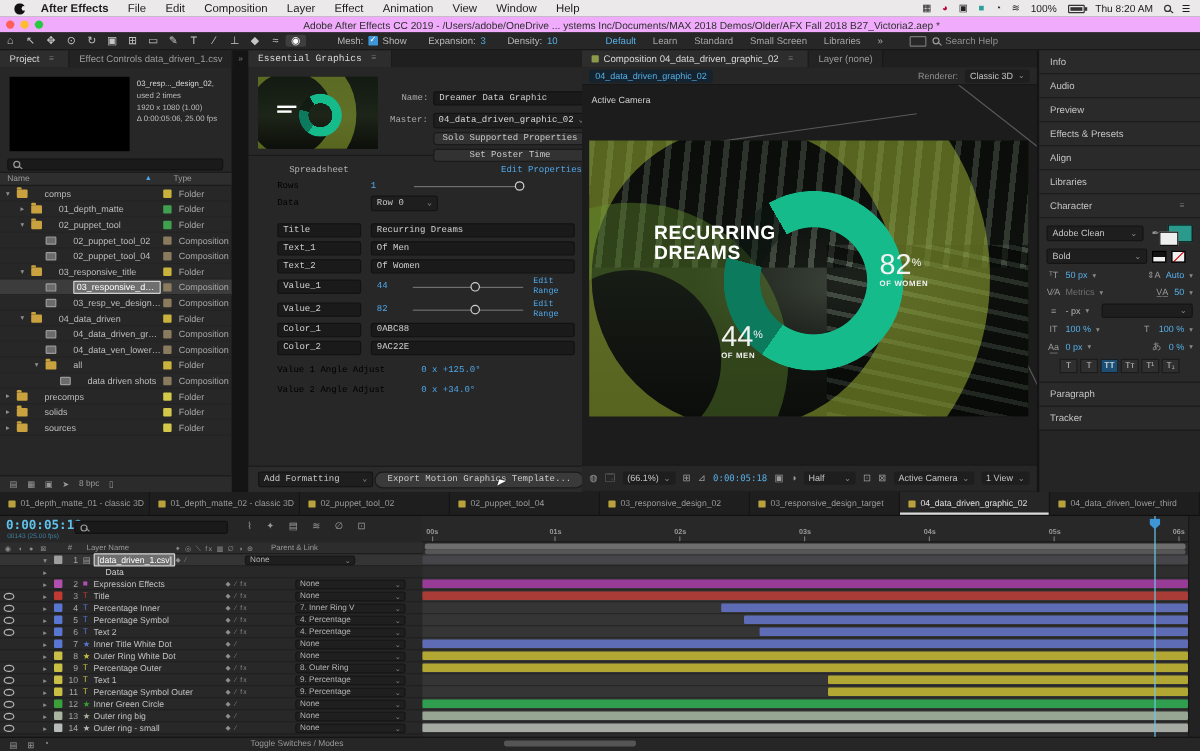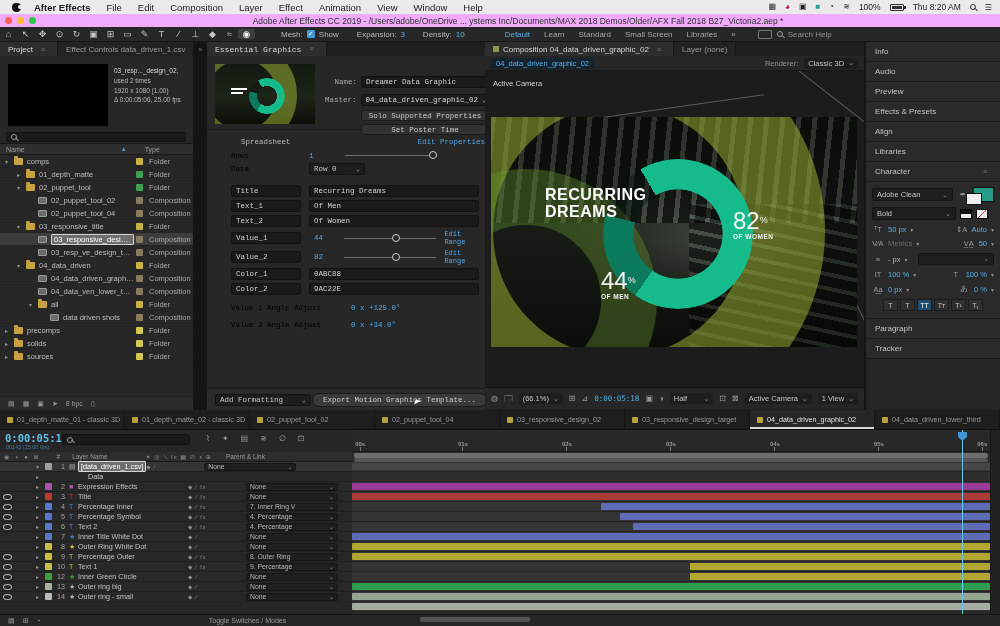--- a/index.html
+++ b/index.html
@@ -59,21 +59,21 @@
   #proj-meta { position:absolute; left:114px; top:10px; width:78px; font-size:6.5px; color:#b9b9b9; line-height:1.5; }
   #proj-search { position:absolute; left:6px; top:76px; width:180px; height:10px; }
   #proj-cols { height:11px; background:#2e2e2e; border-bottom:1px solid #1a1a1a; display:flex; align-items:center; font-size:7px; color:#9c9c9c; padding:0 6px; }
   .trow { height:13px; display:flex; align-items:center; font-size:7.5px; color:#bdbdbd; padding-left:calc(5px + var(--d)*12px); border-bottom:1px solid #242424; }
   .trow.sel { background:#3c3c3c; }
   .tarrow { width:9px; color:#8f8f8f; font-size:6px; flex:none; }
   .ticon { width:9px; height:7px; background:#c9a23f; border-radius:1px; position:relative; flex:none; margin-right:4px; }
   .ticon::before { content:""; position:absolute; top:-2px; left:0; width:4px; height:2px; background:inherit; border-radius:1px 1px 0 0; }
   .ticon.comp { background:#6b6b6b; border:1px solid #9a9a9a; }
   .ticon.comp::before { display:none; }
-  .tname { flex:1; white-space:nowrap; overflow:hidden; text-overflow:ellipsis; }
+  .tname { flex:1; white-space:nowrap; overflow:hidden; text-overflow:ellipsis;margin-left:10px; }
   .trow.sel .tname { background:#6e6e6e; border:1px solid #cfcfcf; color:#fff; padding:0 2px; border-radius:1px; }
   .tchip { width:7px; height:7px; border-radius:1px; flex:none; margin:0 6px 0 2px; }
   .ttype { width:44px; flex:none; white-space:nowrap; overflow:hidden; color:#a8a8a8; }
   #proj-foot { position:absolute; left:0; bottom:0; width:100%; height:14px; background:#2b2b2b; border-top:1px solid #1a1a1a; display:flex; align-items:center; gap:8px; padding:0 8px; font-size:7px; color:#9a9a9a; }
 
   
   #eg { left:207px; top:42px; width:288px; height:368px;font-family:Liberation Mono, monospace; }
   #eg-top { position:relative; height:74px; border-bottom:1px solid #1a1a1a; }
   #eg-thumb { position:absolute; left:8px; top:8px; width:100px; height:60px; background:#0b0f0a; overflow:hidden; }
   .eg-row { position:absolute; display:flex; align-items:center; font-size:7.5px; color:#a9a9a9; }
@@ -975,20 +975,33 @@
             <span class="l-chip" style="background: rgb(201, 191, 69);"></span>
             <span class="l-num">10</span>
             <span class="l-ic" style="color: rgb(201, 191, 69);">T</span>
             <span class="l-name">Text 1</span>
             <span class="l-sw">◆ ⁄ fx</span>
             <span class="l-parent">
               <span>9. Percentage</span>
             </span>
           </div>
 
+          <div class="lrow">
+            <span class="c-eye on"></span>
+            <span class="c-pad"></span>
+            <span class="l-arrow">▸</span>
+            <span class="l-chip" style="background: rgb(201, 191, 69);"></span>
+            <span class="l-num">11</span>
+            <span class="l-ic" style="color: rgb(201, 191, 69);">T</span>
+            <span class="l-name">Percentage Symbol Outer</span>
+            <span class="l-sw">◆ ⁄ fx</span>
+            <span class="l-parent">
+              <span>9. Percentage</span>
+            </span>
+          </div>
 
           <div class="lrow">
             <span class="c-eye on"></span>
             <span class="c-pad"></span>
             <span class="l-arrow">▸</span>
             <span class="l-chip" style="background: rgb(58, 161, 58);"></span>
             <span class="l-num">12</span>
             <span class="l-ic" style="color: rgb(58, 161, 58);">★</span>
             <span class="l-name">Inner Green Circle</span>
             <span class="l-sw">◆ ⁄</span>

